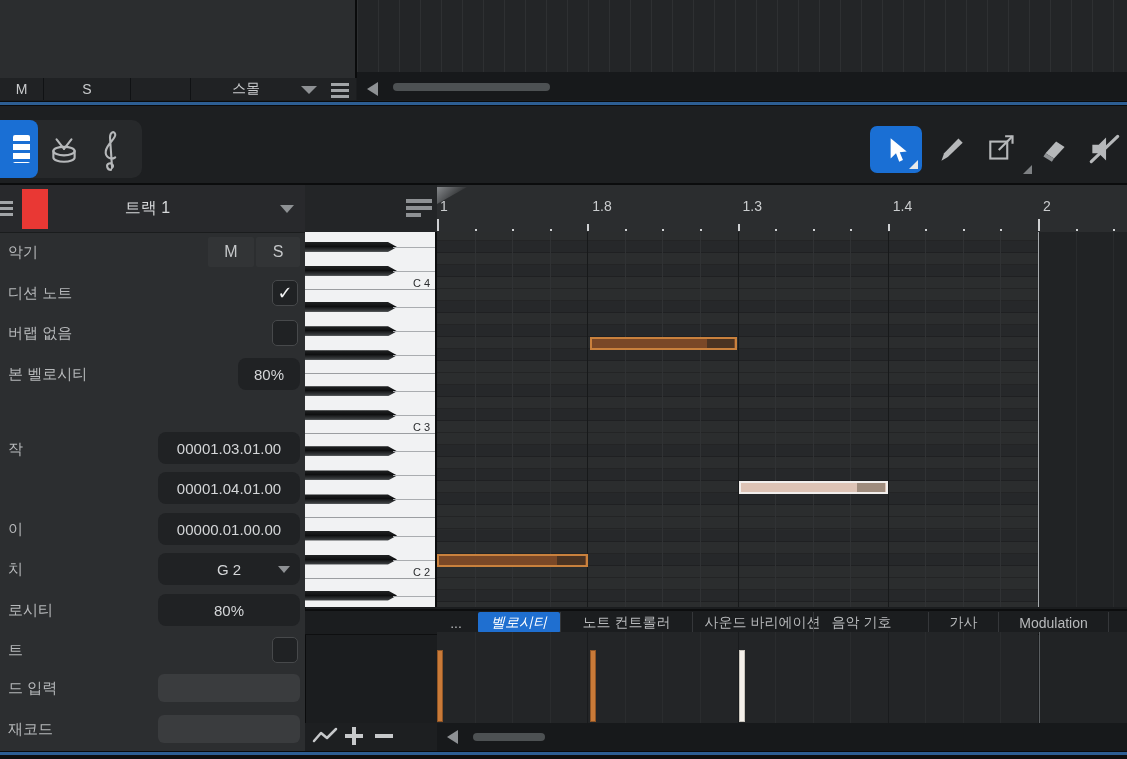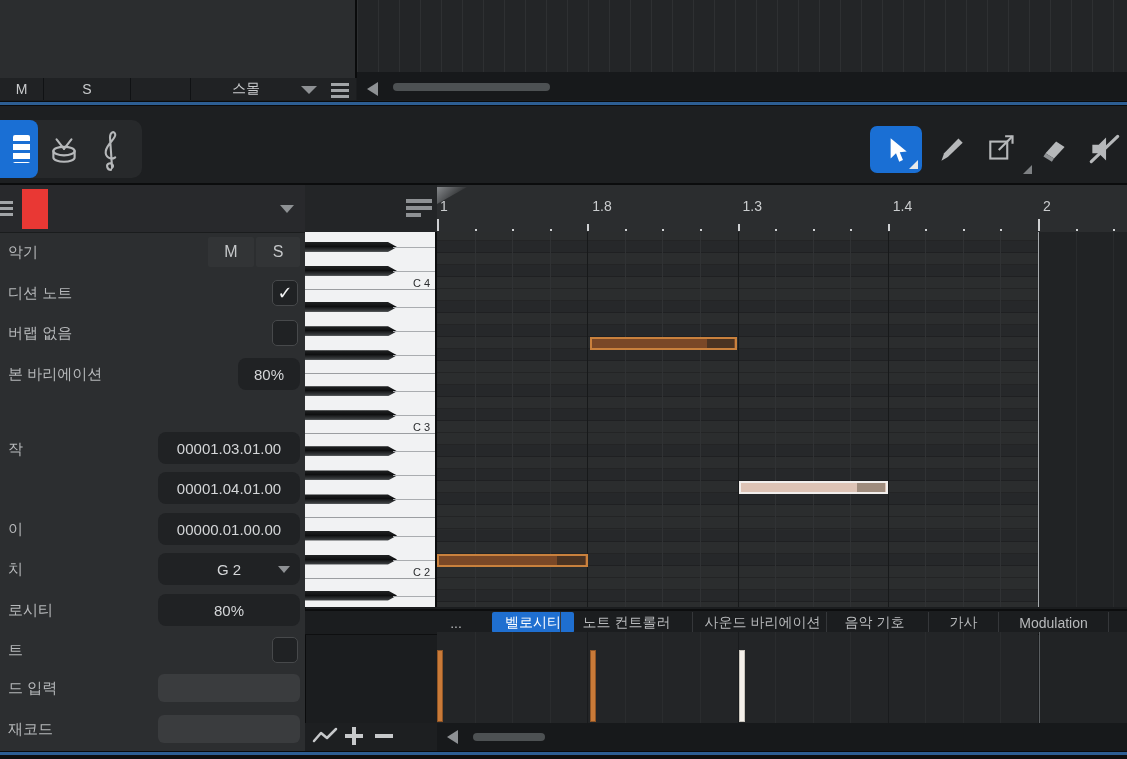--- a/index.html
+++ b/index.html
@@ -166,31 +166,34 @@
   </div>
 
   <div class="abs inspector">
     <div class="insp-header">
       <div class="abs" style="left:-5px;top:16px;">
         <div style="width:18px;height:3px;background:#a2a5a8;margin-bottom:3px;"></div>
         <div style="width:18px;height:3px;background:#a2a5a8;margin-bottom:3px;"></div>
         <div style="width:18px;height:3px;background:#a2a5a8;"></div>
       </div>
       <div class="red-bar"></div>
+      <div class="insp-title">
+          <span>트랙 1</span>
+        </div>
       <div class="abs caret" style="left:280px;top:20px;"></div>
     </div>
     <div id="insp-rows">
         <div class="insp-label" style="top: 67px;">악기</div>
         <div class="msbtn" style="left: 208px; top: 52px; width: 46px;">M</div>
         <div class="msbtn" style="left: 256px; top: 52px; width: 44px;">S</div>
         <div class="insp-label" style="top: 108px;">디션 노트</div>
         <div class="checkbox" style="left: 272px; top: 95px;">✓</div>
         <div class="insp-label" style="top: 148px;">버랩 없음</div>
         <div class="checkbox" style="left: 272px; top: 135px;"></div>
-        <div class="insp-label" style="top: 189px;">본 바리에이션</div>
+        <div class="insp-label" style="top: 189px;">본 벨로시티</div>
         <div class="valbox" style="left: 238px; top: 173px; width: 62px; height: 32px;">
           <div style="position: static;">80%</div>
         </div>
         <div class="insp-label" style="top: 264px;">작</div>
         <div class="valbox" style="left: 158px; top: 247px; width: 142px; height: 32px;">
           <div style="position: static;">00001.03.01.00</div>
         </div>
         <div class="valbox" style="left: 158px; top: 287px; width: 142px; height: 32px;">
           <div style="position: static;">00001.04.01.00</div>
         </div>
@@ -349,24 +352,24 @@
       </div>
     </div>
   <div class="abs part-end"></div>
   <div class="abs outpart" id="outpart">
       <div class="vline" style="left: 36.5625px; background: rgb(41, 43, 45);"></div>
       <div class="vline" style="left: 74.125px; background: rgb(41, 43, 45);"></div>
     </div>
 
   <div class="abs tabstrip" id="tabs">
       <div class="tab" style="left: 138px; width: 26px;">...</div>
-      <div class="tab active" style="left: 187px; width: 82px;">벨로시티</div>
+      <div class="tab active" style="left: 173px; width: 82px; font-style: italic;">벨로시티</div>
       <div class="tab sep" style="left: 255px; width: 132px;">노트 컨트롤러</div>
       <div class="tab sep" style="left: 387px; width: 140px;">사운드 바리에이션</div>
-      <div class="tab sep" style="left: 521px; width: 96px;">음악 기호</div>
+      <div class="tab sep" style="left: 508px; width: 96px;">음악 기호</div>
       <div class="tab sep" style="left: 623px; width: 70px;">가사</div>
       <div class="tab sep" style="left: 693px; width: 110px;">Modulation</div>
       <div class="tab sep" style="left: 803px; width: 50px;">P</div>
     </div>
 
   <div class="abs lane" id="lane">
       <div class="vline" style="left: 37.5625px; background: rgb(42, 44, 46);"></div>
       <div class="vline" style="left: 75.125px; background: rgb(42, 44, 46);"></div>
       <div class="vline" style="left: 112.688px; background: rgb(42, 44, 46);"></div>
       <div class="vline" style="left: 150.25px; background: rgb(25, 27, 29);"></div>

